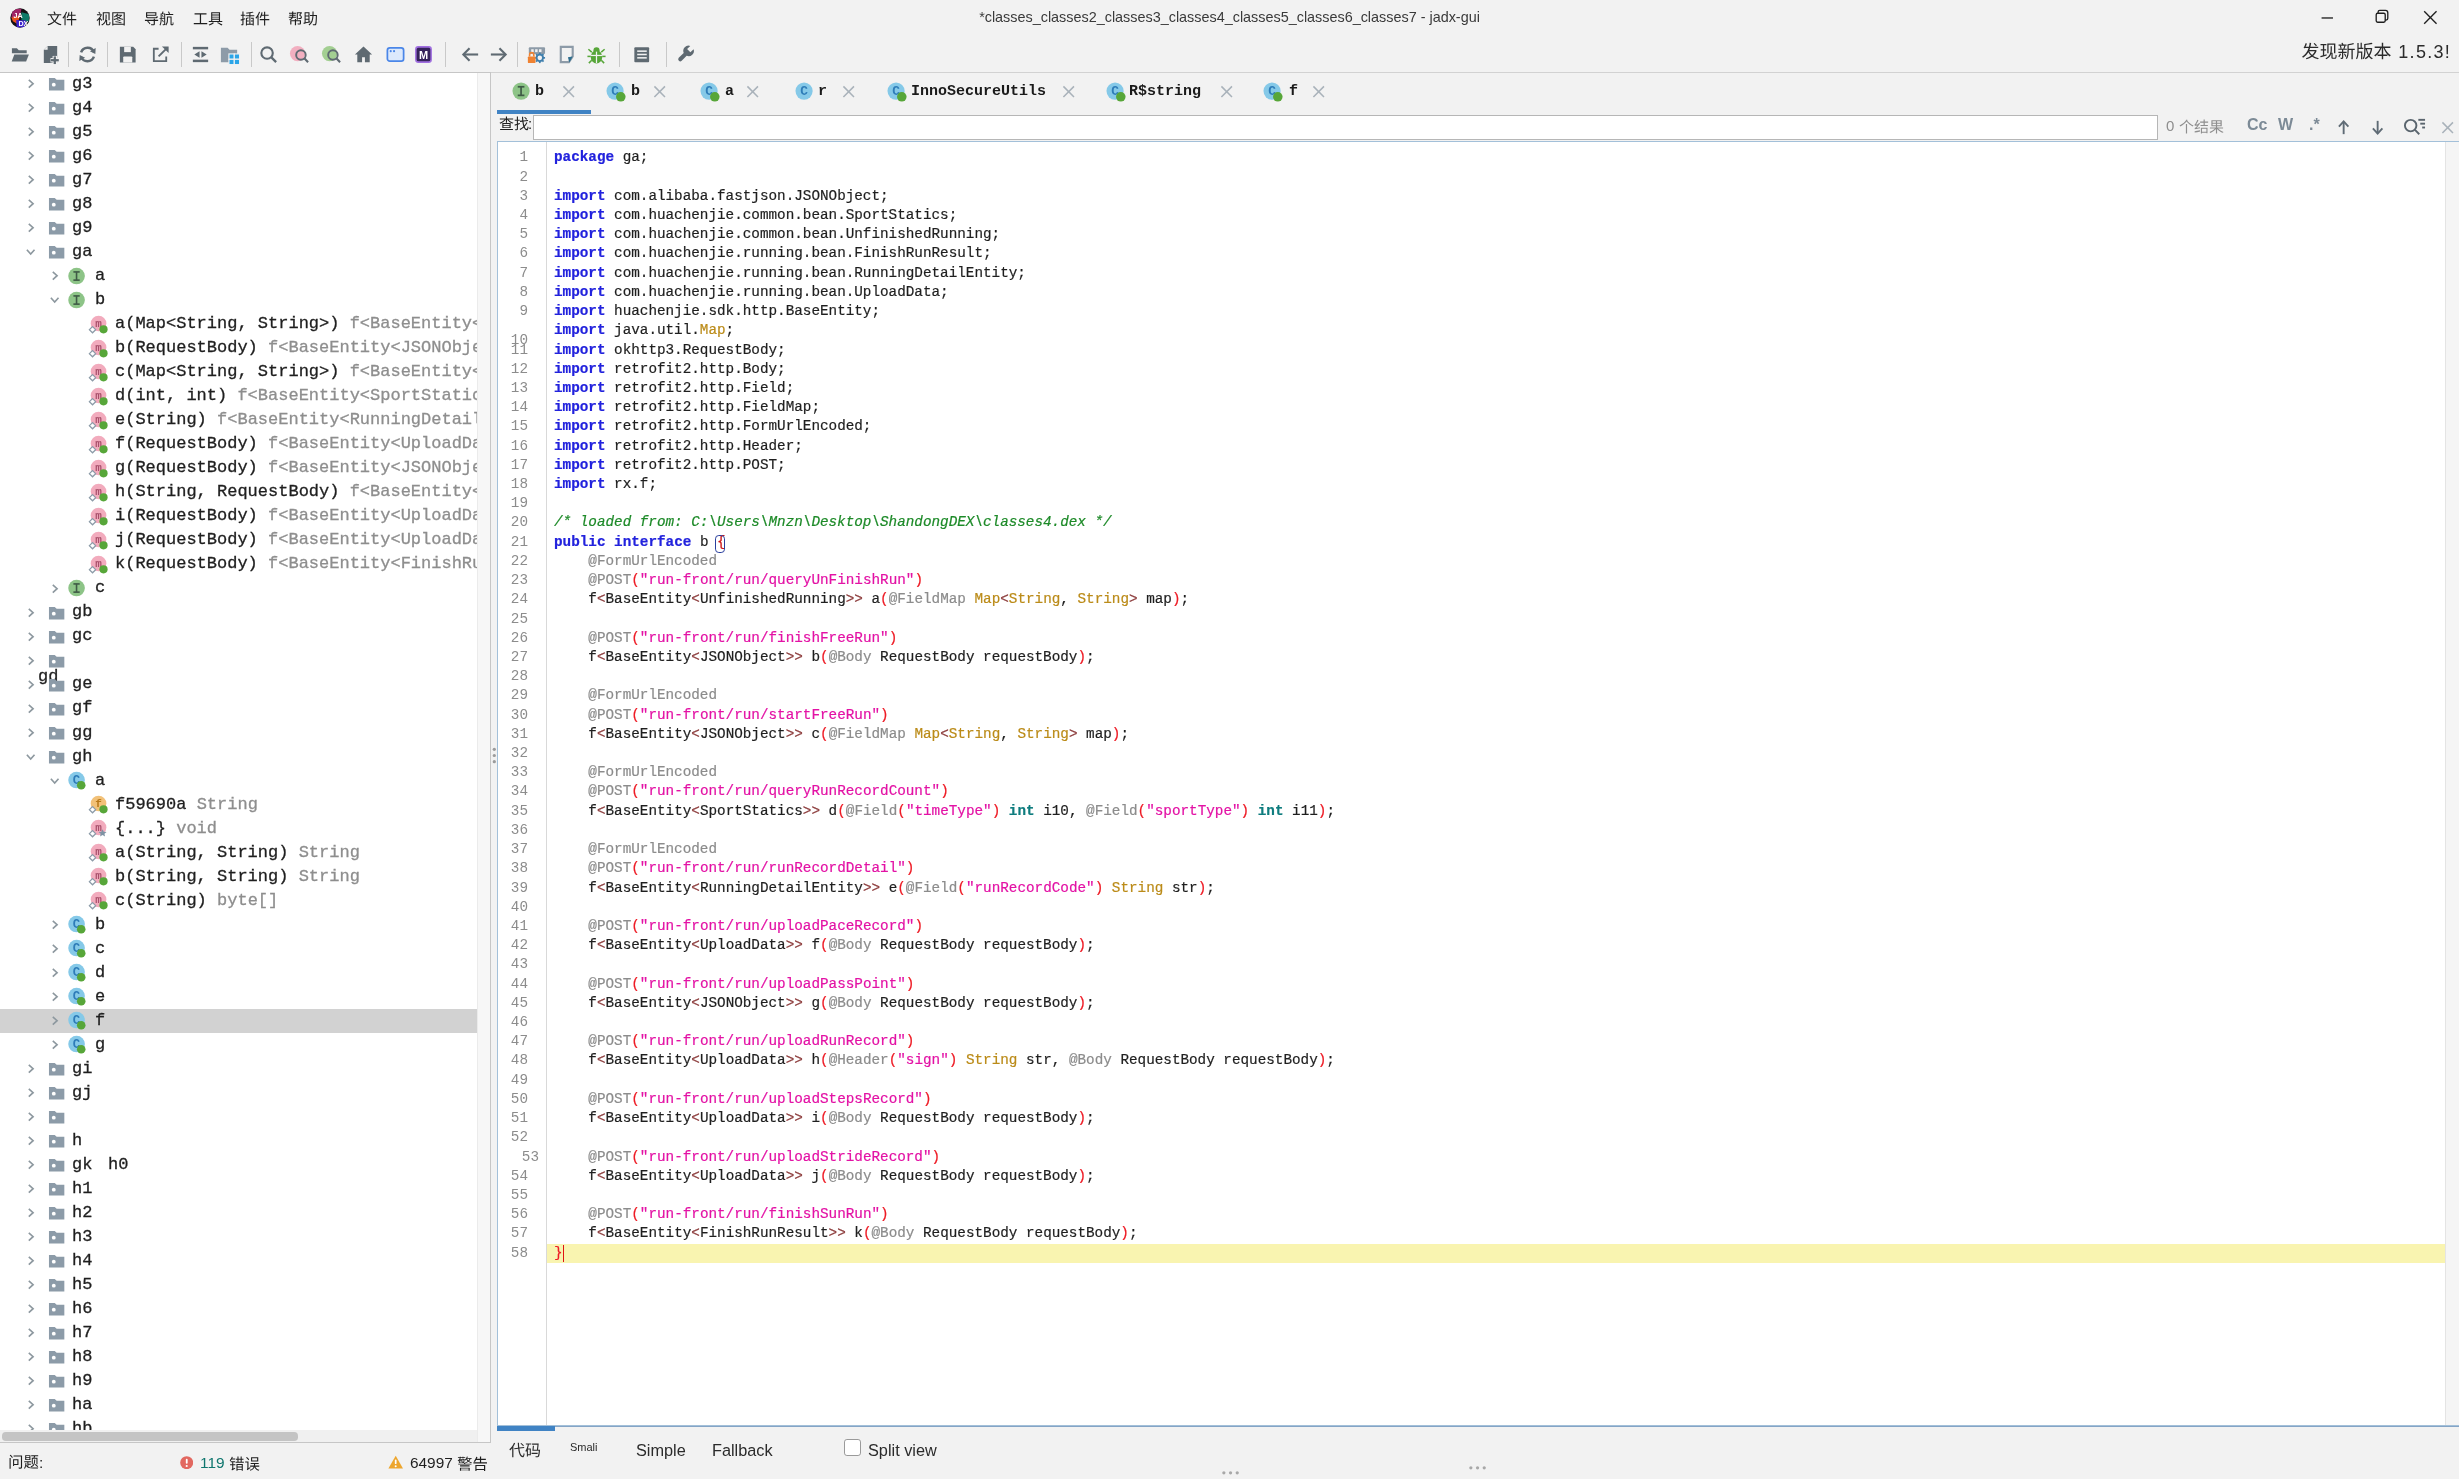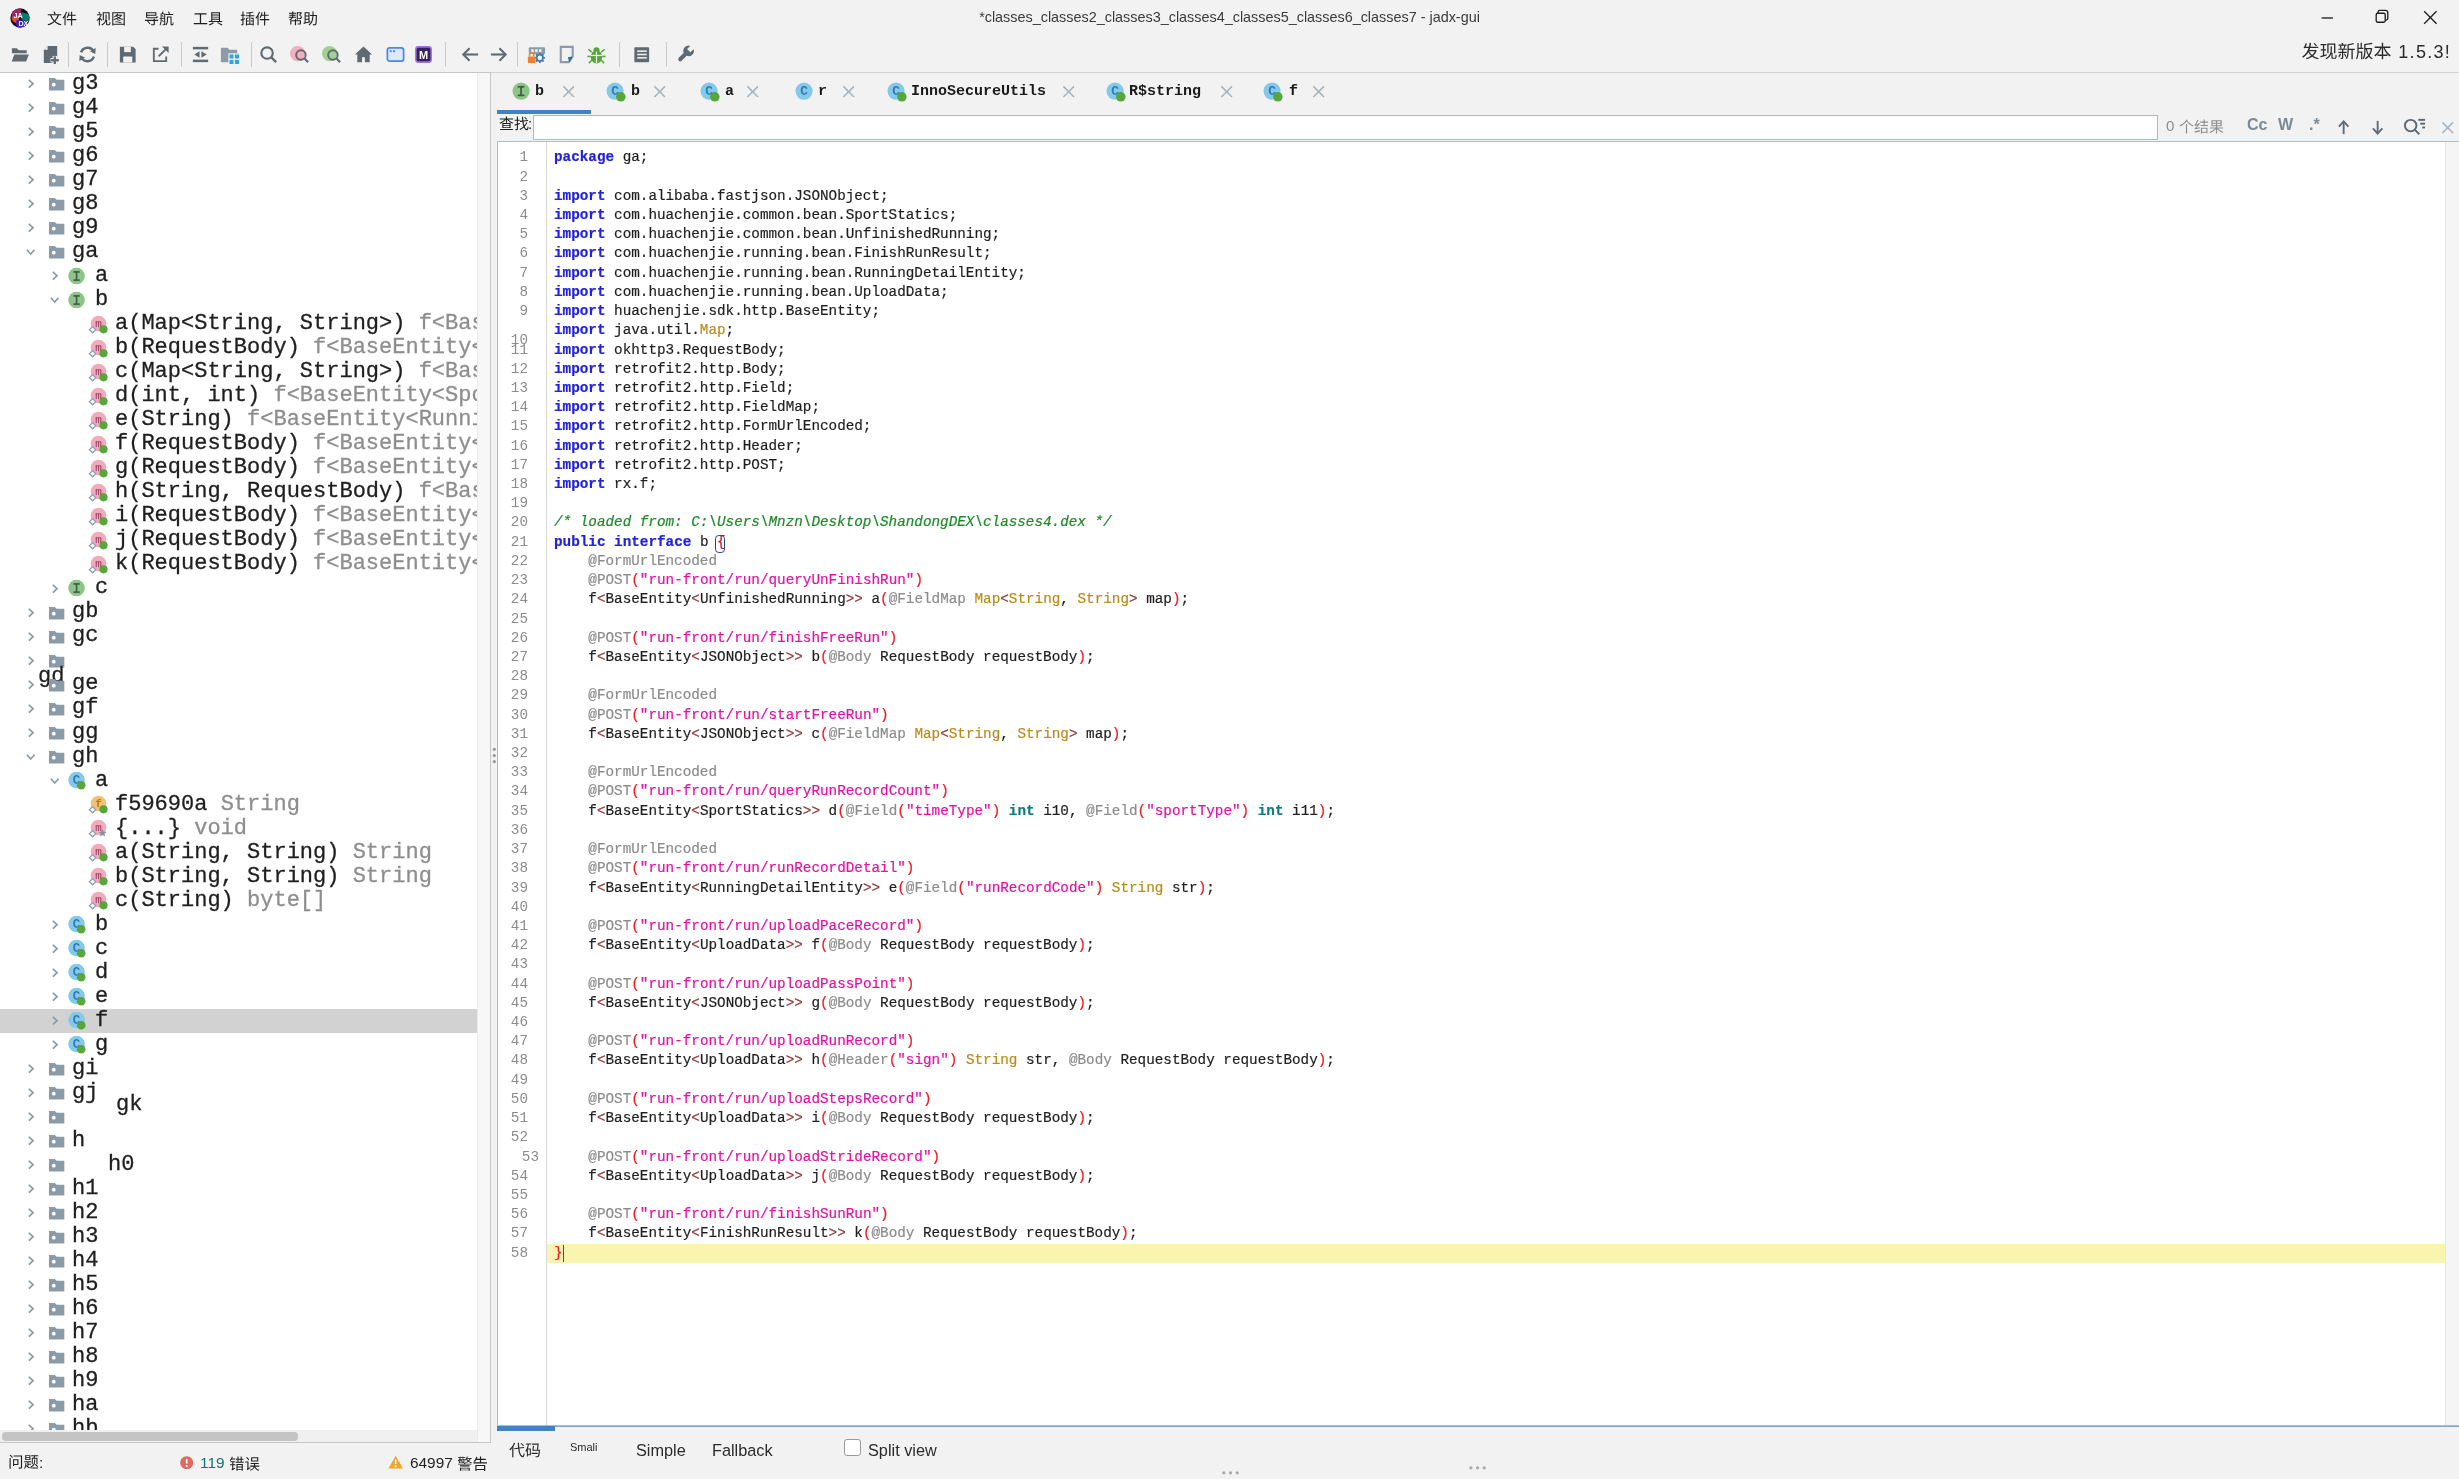--- a/index.html
+++ b/index.html
@@ -6,21 +6,21 @@
 .abs{position:absolute}
 #lpanel{position:absolute;left:0;top:72px;width:491px;height:1371px;background:#fff;
   border:1px solid #c6c6c6;border-left:none;overflow:hidden}
 #tabstrip{position:absolute;left:487px;top:75px;width:1972px;height:38px;background:#f2f2f2}
 #searchrow{position:absolute;left:487px;top:113px;width:1972px;height:28px;background:#f2f2f2}
 #codepanel{position:absolute;left:497px;top:141px;width:1963px;height:1285px;background:#fff;
   border:1px solid #a3c0d9;border-right:none;overflow:hidden}
 #bottombar{position:absolute;left:0px;top:1430px;width:2459px;height:49px;background:#f2f2f2}
 .sep{position:absolute;top:42px;width:1px;height:25px;background:#c9c9c9}
 .treerow{position:absolute;left:0;height:24px;width:477px;white-space:pre;overflow:hidden;
-  font-family:"Liberation Mono",monospace;font-size:22px;line-height:24px;color:#1f1f1f;
+  font-family:"Liberation Mono",monospace;font-size:17px;line-height:24px;color:#1f1f1f;
   -webkit-text-stroke:0.3px}
 .treerow .gy{color:#8e8e8e}
 .codeline{position:absolute;left:554px;height:19px;white-space:pre;
   font-family:"Liberation Mono",monospace;font-size:14.3px;line-height:19px;color:#1f1f1f;
   -webkit-text-stroke:0.2px}
 .lnum{position:absolute;width:33px;text-align:right;height:19px;
   font-family:"Liberation Mono",monospace;font-size:14.3px;line-height:19px;color:#8c8c8c}
 .k{color:#2222dd;font-weight:bold}
 .an{color:#8c8c8c}
 .rd{color:#ee1b25}
@@ -931,21 +931,21 @@
       <circle cx="6" cy="9" r="2" fill="#fff"></circle>
     </svg>
     <div class="treerow" style="top:1008px;padding-left:72px">gj</div>
     <svg class="abs" style="left:24px;top:1037px" width="13.4" height="13.4" viewBox="0 0 14 14">
       <polyline points="5,3 9.5,7 5,11" fill="none" stroke="#8d989f" stroke-width="1.7"></polyline>
     </svg>
     <svg class="abs" style="left:48px;top:1036px" width="17.3" height="15.4" viewBox="0 0 18 16">
       <path d="M1 2 h6 l2 2 h8 v11 H1 z" fill="#8c9ba8"></path>
       <circle cx="6" cy="9" r="2" fill="#fff"></circle>
     </svg>
-    <div class="treerow" style="top:1020px;padding-left:116px">gk</div>
+    <div class="treerow" style="top:1080px;padding-left:72px">gk</div>
     <svg class="abs" style="left:24px;top:1061px" width="13.4" height="13.4" viewBox="0 0 14 14">
       <polyline points="5,3 9.5,7 5,11" fill="none" stroke="#8d989f" stroke-width="1.7"></polyline>
     </svg>
     <svg class="abs" style="left:48px;top:1060px" width="17.3" height="15.4" viewBox="0 0 18 16">
       <path d="M1 2 h6 l2 2 h8 v11 H1 z" fill="#8c9ba8"></path>
       <circle cx="6" cy="9" r="2" fill="#fff"></circle>
     </svg>
     <div class="treerow" style="top:1056px;padding-left:72px">h</div>
     <svg class="abs" style="left:24px;top:1085px" width="13.4" height="13.4" viewBox="0 0 14 14">
       <polyline points="5,3 9.5,7 5,11" fill="none" stroke="#8d989f" stroke-width="1.7"></polyline>

